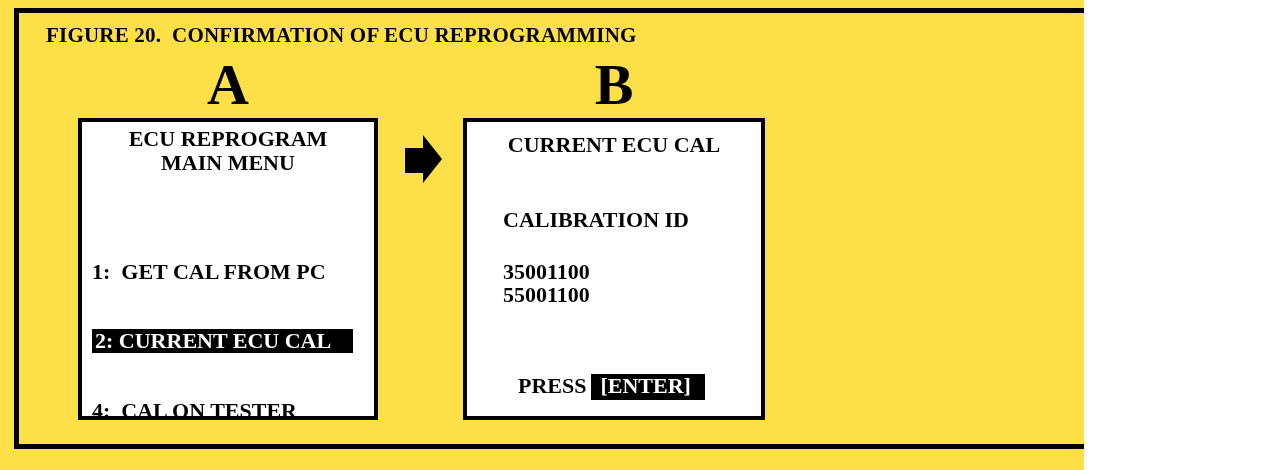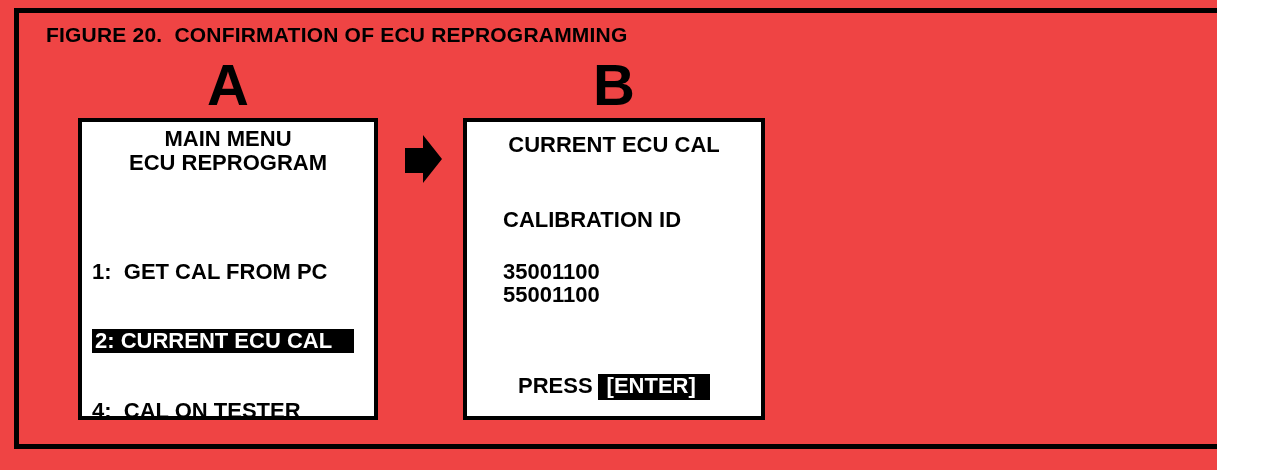--- a/index.html
+++ b/index.html
@@ -2,24 +2,24 @@
 <html><head>
 <meta charset="utf-8">
 <style>
   html, body {
     margin: 0;
     padding: 0;
     background: #ffffff;
   }
   .canvas {
     position: relative;
-    width: 1217px;
+    width: 1084px;
     height: 470px;
-    background: #ef4444;
-    font-family: Liberation Sans, sans-serif;
+    background: #fde047;
+    font-family: Liberation Serif, serif;
     font-weight: bold;
     color: #000000;
     overflow: hidden;
   }
   .figure-frame {
     position: absolute;
     left: 14px;
     top: 8px;
     width: 1230px;
     height: 441px;
@@ -125,22 +125,22 @@
   <div class="figure-frame">
 
     <div class="figure-title">FIGURE 20.  CONFIRMATION OF ECU REPROGRAMMING</div>
 
     <div class="panel-label a">A</div>
 
     <div class="panel-label b">B</div>
 
     <div class="screen a">
       <div class="screen-header">
+        <div>ECU REPROGRAM</div>
         <div>MAIN MENU</div>
-        <div>ECU REPROGRAM</div>
       </div>
       <div class="menu">
         <div class="menu-row">1:  GET CAL FROM PC</div>
         <div class="menu-row"><span class="hl">2: CURRENT ECU CAL</span></div>
         <div class="menu-row">4:  CAL ON TESTER</div>
         
       </div>
     </div>
 
     <svg class="flow-arrow" viewBox="0 0 37 48" xmlns="http://www.w3.org/2000/svg">

